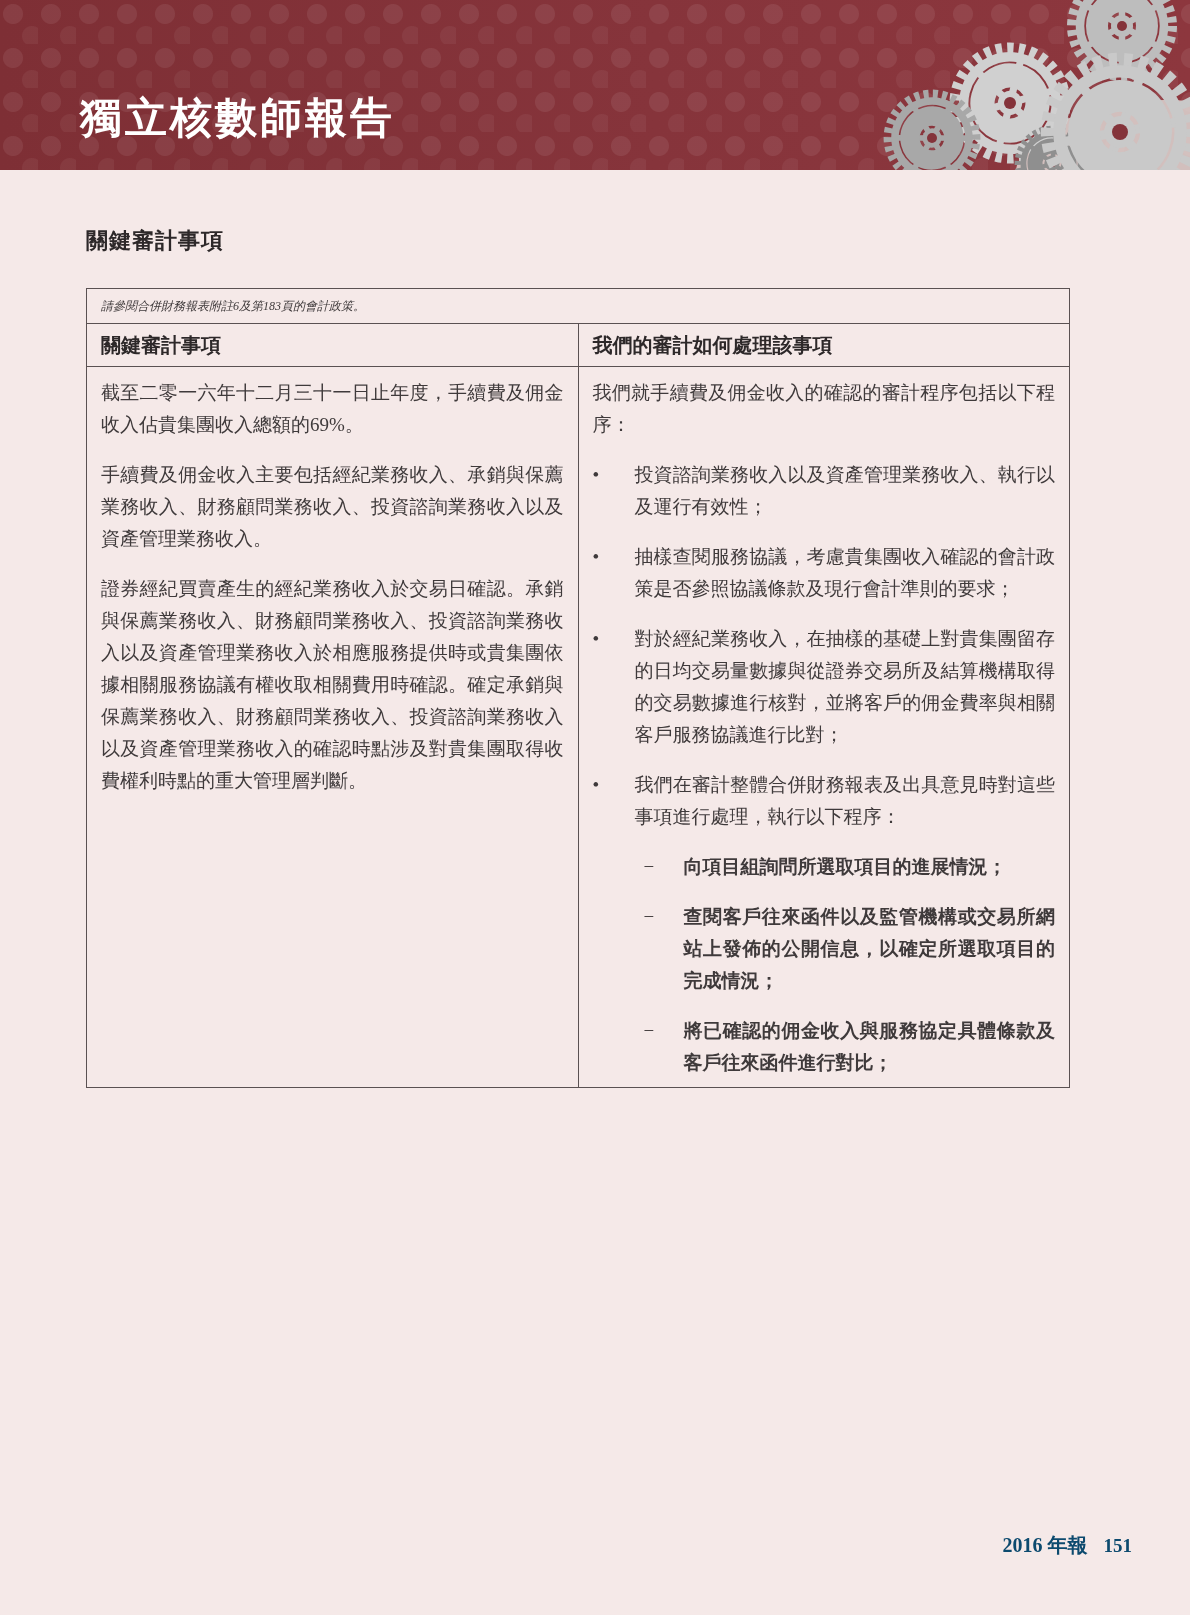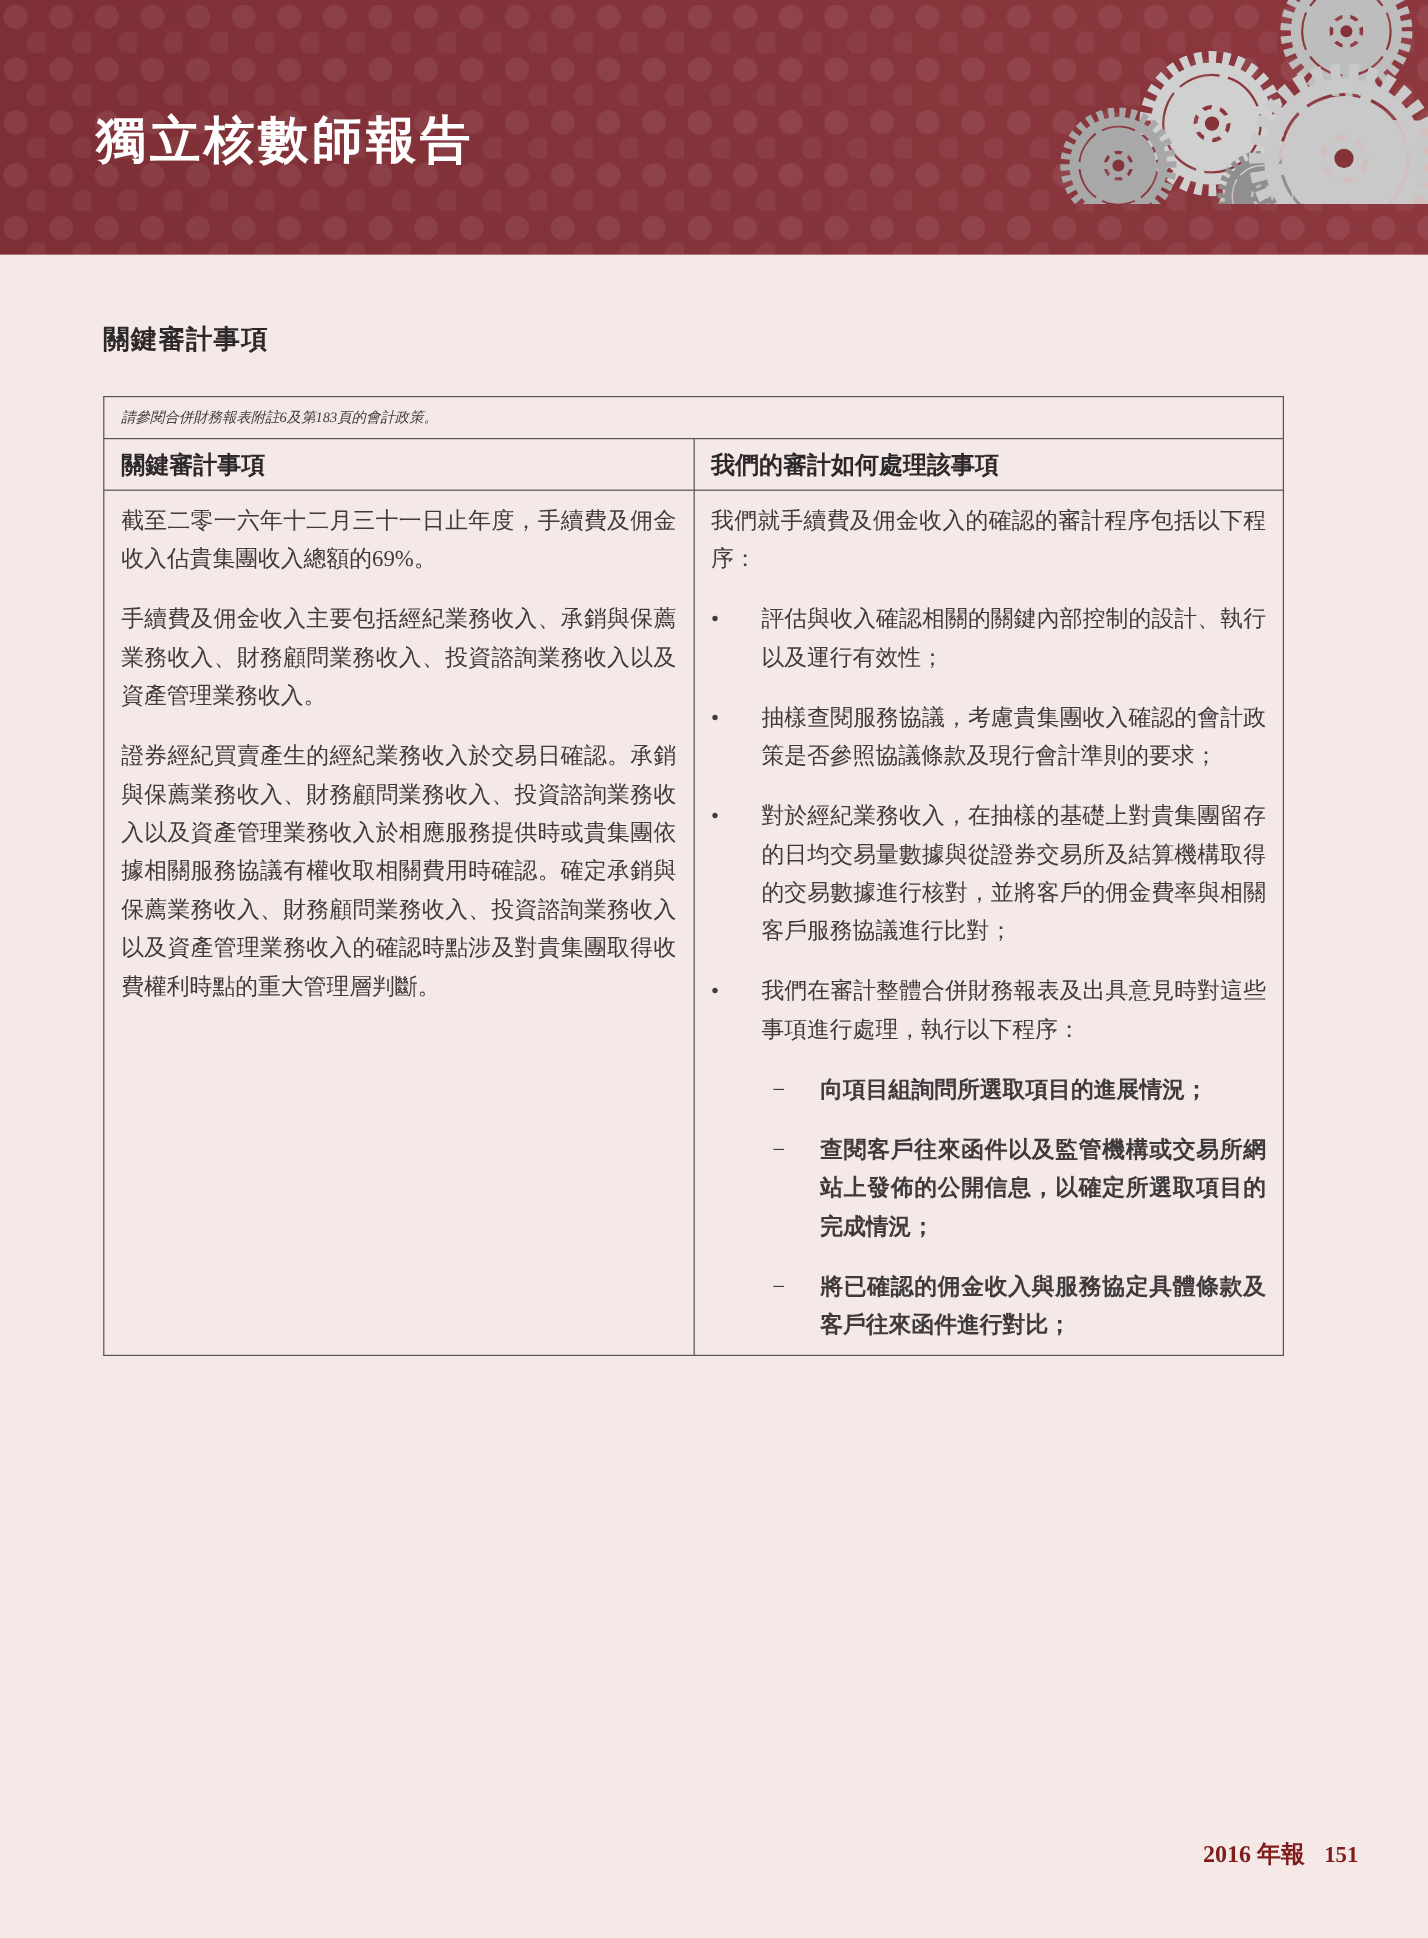--- a/index.html
+++ b/index.html
@@ -3,21 +3,21 @@
 <meta charset="utf-8">
 <style>
   html,body{margin:0;padding:0;}
   body{
     width:1190px;height:1615px;position:relative;overflow:hidden;
     background:#f5e9e8;color:#3f3a3b;
     font-family:"Liberation Serif","DejaVu Serif",serif;
   }
   
   .band{
-    position:relative;height:212px;overflow:hidden;
+    position:relative;height:170px;overflow:hidden;
     background-color:#84333a;
     background-image:
       radial-gradient(circle 10px at 13px 14px, rgba(255,255,255,0.075) 9.5px, rgba(255,255,255,0) 10.5px),
       radial-gradient(circle 10px at 32px 36px, rgba(255,255,255,0.05) 9.5px, rgba(255,255,255,0) 10.5px),
       linear-gradient(90deg,#7e2f35 0%,#86343b 55%,#8d373e 100%);
     background-size:38px 44px,38px 44px,100% 100%;
   }
   .band h1{
     position:absolute;left:80px;top:97px;margin:0;
     color:#ffffff;font-size:42px;font-weight:700;letter-spacing:3px;line-height:1;
@@ -51,21 +51,21 @@
   .cell p:last-child{margin-bottom:0;}
   .bullet{display:flex;margin-top:18px;}
   .bullet .mk{flex:0 0 42px;}
   .bullet .tx{flex:1;text-align:justify;}
   .subitem{display:flex;margin-top:18px;margin-left:51px;}
   .subitem .mk{flex:0 0 40px;}
   .subitem .tx{flex:1;text-align:justify;font-weight:bold;}
   
   .pagefoot{
     position:absolute;top:1532px;right:58px;
-    color:#7f1d1d;font-weight:700;font-size:20px;white-space:nowrap;
+    color:#0c4a6e;font-weight:700;font-size:20px;white-space:nowrap;
   }
   .pagefoot .pageno{margin-left:16px;font-size:19px;}
 </style>
 </head>
 <body>
 
 <header class="band">
   <h1>獨立核數師報告</h1>
   <svg class="gears" viewBox="0 0 330 170" aria-hidden="true">
     <defs>
@@ -112,21 +112,21 @@
     <tr>
       <td class="cell">
         <p>截至二零一六年十二月三十一日止年度，手續費及佣金收入佔貴集團收入總額的69%。</p>
         <p>手續費及佣金收入主要包括經紀業務收入、承銷與保薦業務收入、財務顧問業務收入、投資諮詢業務收入以及資產管理業務收入。</p>
         <p>證券經紀買賣產生的經紀業務收入於交易日確認。承銷與保薦業務收入、財務顧問業務收入、投資諮詢業務收入以及資產管理業務收入於相應服務提供時或貴集團依據相關服務協議有權收取相關費用時確認。確定承銷與保薦業務收入、財務顧問業務收入、投資諮詢業務收入以及資產管理業務收入的確認時點涉及對貴集團取得收費權利時點的重大管理層判斷。</p>
       </td>
       <td class="cell">
         <p>我們就手續費及佣金收入的確認的審計程序包括以下程序：</p>
         <div class="bullet">
           <span class="mk">•</span>
-          <div class="tx">評估與收入確認相關的關鍵內部控制的設計、執行以及運行有效性；</div>
+          <div class="tx">投資諮詢業務收入以及資產管理業務收入、執行以及運行有效性；</div>
         </div>
         <div class="bullet">
           <span class="mk">•</span>
           <div class="tx">抽樣查閱服務協議，考慮貴集團收入確認的會計政策是否參照協議條款及現行會計準則的要求；</div>
         </div>
         <div class="bullet">
           <span class="mk">•</span>
           <div class="tx">對於經紀業務收入，在抽樣的基礎上對貴集團留存的日均交易量數據與從證券交易所及結算機構取得的交易數據進行核對，並將客戶的佣金費率與相關客戶服務協議進行比對；</div>
         </div>
         <div class="bullet">

